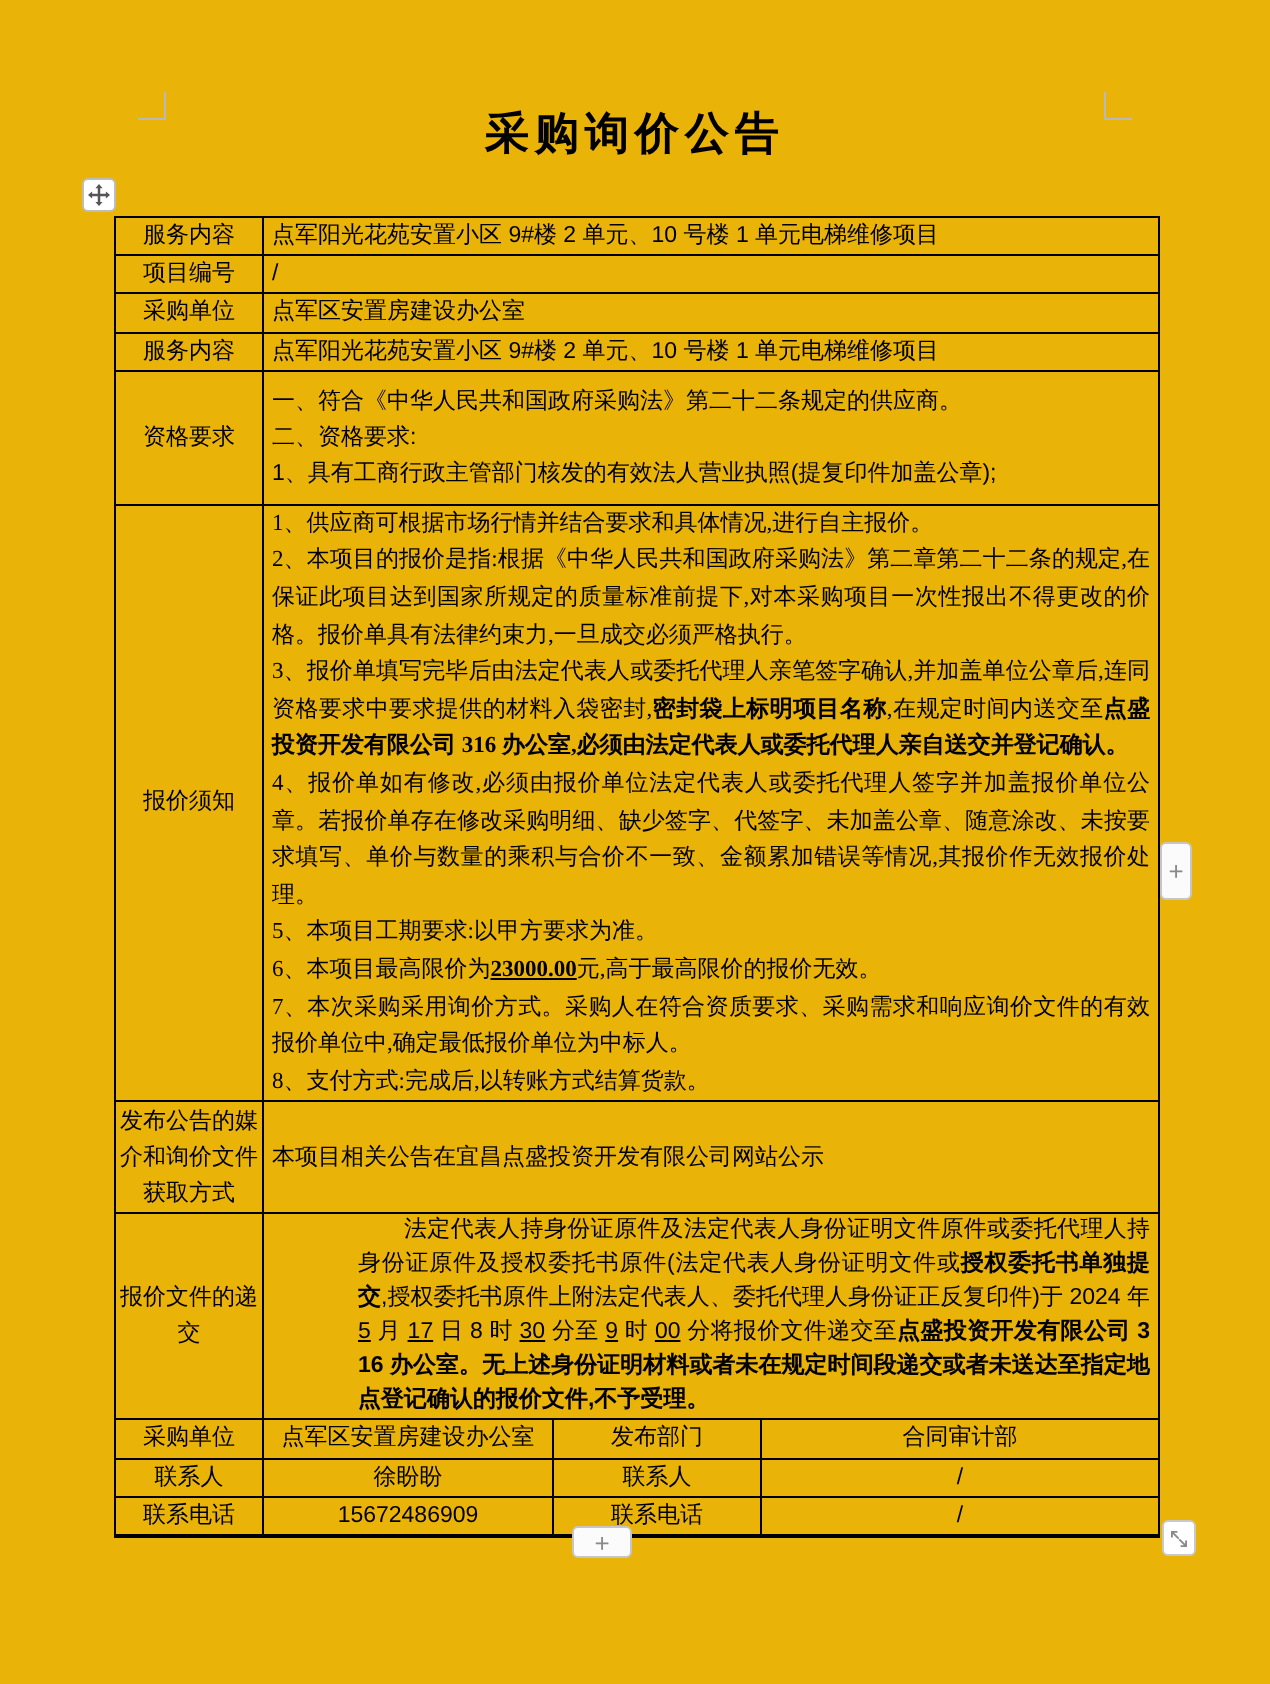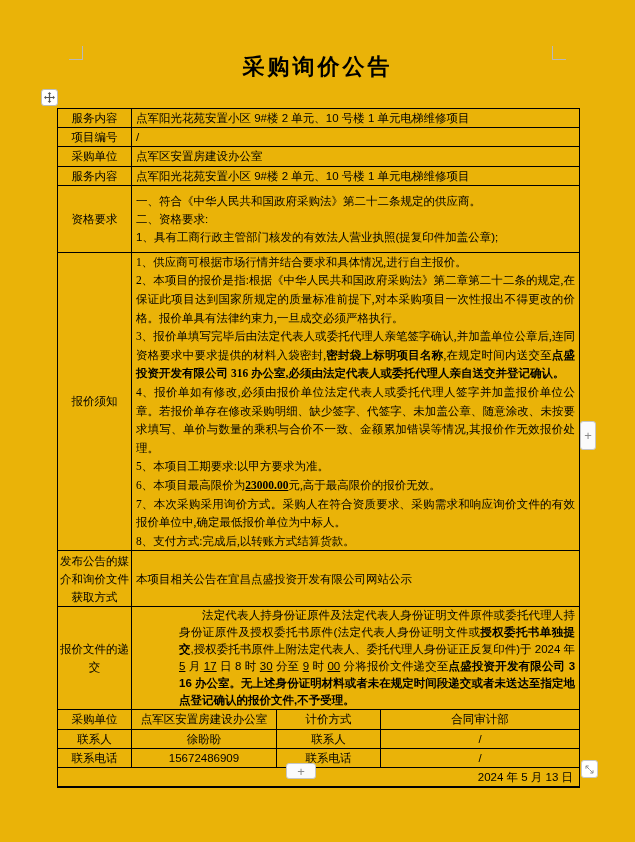--- a/index.html
+++ b/index.html
@@ -113,39 +113,36 @@
     <tr style="height:85px">
       <td class="lbl">报价文件的递交</td>
       <td class="val" colspan="3" style="line-height:17px;">
         <p class="para indent"><span>法定代表人持身份证原件及法定代表人身份证明文件原件或委托代理人持身份证原件及授权委托书原件(法定代表人身份证明文件或</span><span class="b">授权委托书单独提交</span><span>,授权委托书原件上附法定代表人、委托代理人身份证正反复印件)于 2024 年 </span><span class="u">5</span><span> 月 </span><span class="u">17</span><span> 日 8 时 </span><span class="u">30</span><span> 分至 </span><span class="u">9</span><span> 时 </span><span class="u">00</span><span> 分将报价文件递交至</span><span class="b">点盛投资开发有限公司 316 办公室。无上述身份证明材料或者未在规定时间段递交或者未送达至指定地点登记确认的报价文件,不予受理。</span></p>
       </td>
     </tr>
 
     <tr style="height:18px">
       <td class="lbl">采购单位</td>
       <td class="ctr">点军区安置房建设办公室</td>
-      <td class="lbl">计价方式</td>
+      <td class="lbl">发布部门</td>
       <td class="ctr">合同审计部</td>
     </tr>
     <tr style="height:18px">
       <td class="lbl">联系人</td>
       <td class="ctr">徐盼盼</td>
       <td class="lbl">联系人</td>
       <td class="ctr">/</td>
     </tr>
     <tr style="height:18px">
       <td class="lbl">联系电话</td>
       <td class="ctr">15672486909</td>
       <td class="lbl">联系电话</td>
       <td class="ctr">/</td>
     </tr>
 
-    <tr style="height:18px">
-      <td class="rgt" colspan="4">2024 年 5 月 13 日</td>
-    </tr>
   </tbody>
     </table>
 
   <button class="ctl addcol">
       <span>+</span>
     </button>
 
   <button class="ctl addrow">
       <span>+</span>
     </button>

